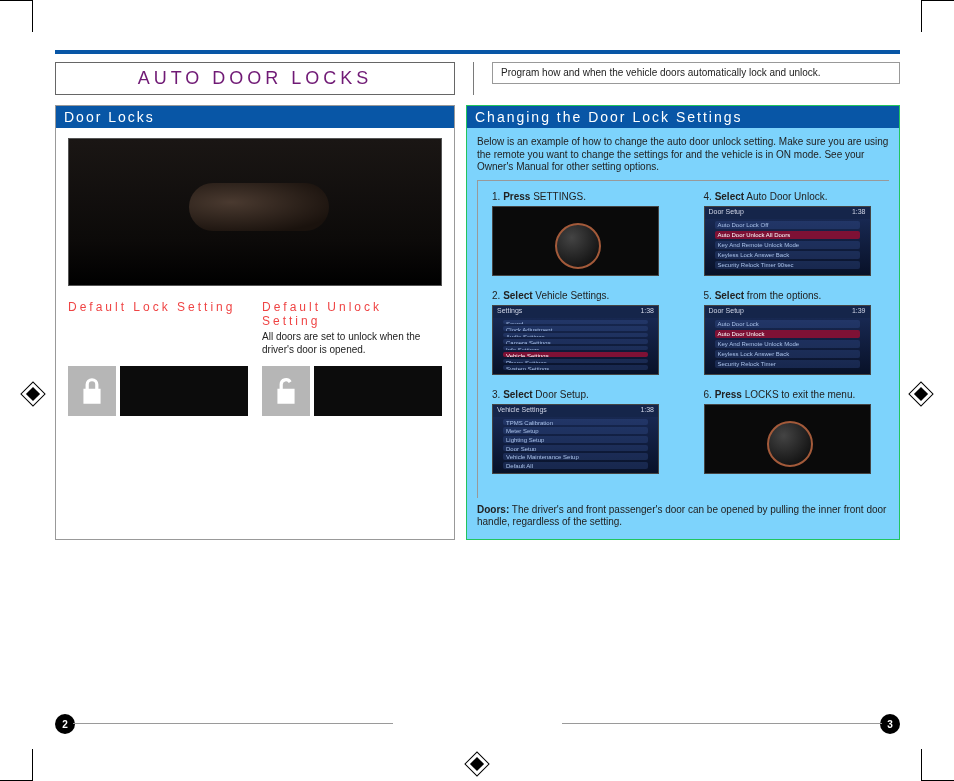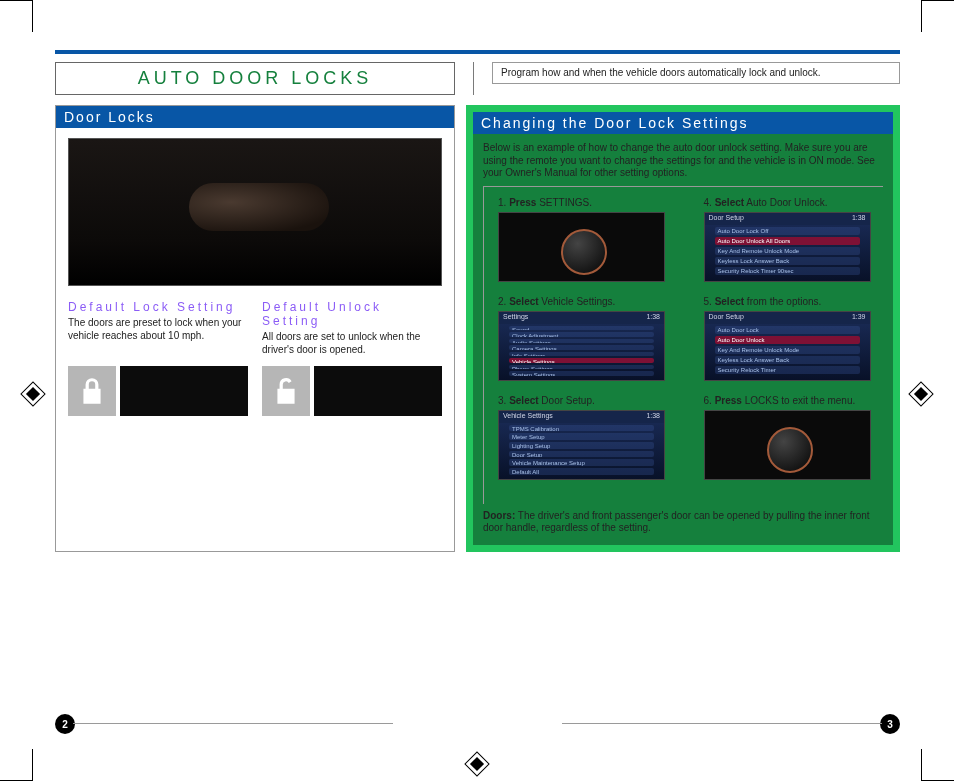--- a/index.html
+++ b/index.html
@@ -62,21 +62,21 @@
     align-items:flex-start;
   }
   .title-box {
     flex:0 0 398px;
     border:1px solid #666;
     padding:5px 0;
     text-align:center;
     font-family: "Impact", "Arial Narrow", sans-serif;
     letter-spacing:4px;
     font-size:18px;
-    color:#15803d;
+    color:#701a75;
     font-weight:400;
     background:#fff;
   }
   .vline {
     width:1px;
     background:#7a7a7a;
     align-self:stretch;
   }
   .intro-box {
     flex:1;
@@ -90,22 +90,22 @@
     display:flex;
     gap:11px;
   }
   .col {
     flex:0 0 398px;
     border:1px solid #999;
     background:#fff;
   }
   .col-r {
     flex:1;
-    border:7px solid #22c55e;
-    background:#15803d;
+    border:1px solid #22c55e;
+    background:#7dd3fc;
   }
   .col-header {
     background:#0856a6;
     color:#fff;
     font-family:"Impact","Arial Narrow",sans-serif;
     letter-spacing:2px;
     font-size:14px;
     padding:3px 8px;
   }
   .col-body {
@@ -129,21 +129,21 @@
   .sub-row {
     display:flex;
     gap:14px;
     margin-top:14px;
   }
   .sub-col { flex:1; }
   .sub-head {
     font-family:"Arial Narrow","Impact",sans-serif;
     letter-spacing:3px;
     font-size:12px;
-    color:#8b5cf6;
+    color:#ef4444;
     margin-bottom:3px;
   }
   .sub-text { font-size:10px; line-height:1.25; }
   .icon-row {
     display:flex;
     gap:14px;
     margin-top:10px;
   }
   .icon-pair {
     flex:1;
@@ -312,21 +312,20 @@
 
   <div class="columns">
 
     <div class="col">
       <div class="col-header">Door Locks</div>
       <div class="col-body">
         <div class="hero-img"></div>
         <div class="sub-row">
           <div class="sub-col">
             <div class="sub-head">Default Lock Setting</div>
-            <div class="sub-text">The doors are preset to lock when your vehicle reaches about 10 mph.</div>
           </div>
           <div class="sub-col">
             <div class="sub-head">Default Unlock Setting</div>
             <div class="sub-text">All doors are set to unlock when the driver's door is opened.</div>
           </div>
         </div>
         <div class="icon-row">
           <div class="icon-pair">
             <div class="lock-box">
               <svg viewBox="0 0 24 28">

